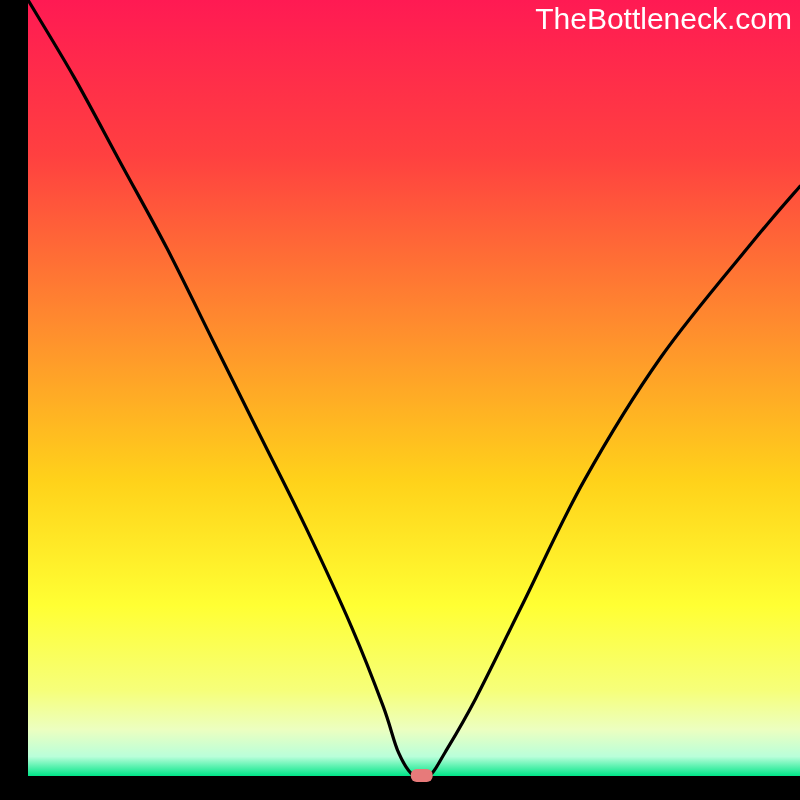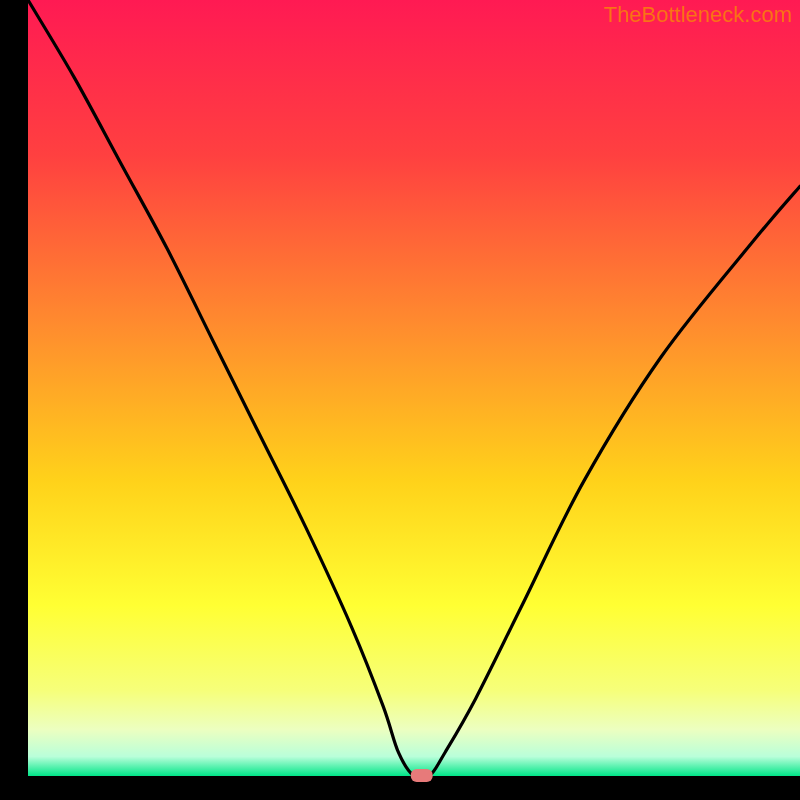--- a/index.html
+++ b/index.html
@@ -11,22 +11,22 @@
   width: 800px;
   height: 800px;
   position: relative;
   background: #000;
 }
 .watermark {
   position: absolute;
   top: 2px;
   right: 8px;
   font-family: Arial, Helvetica, sans-serif;
-  font-size: 22px;
-  color: #f97316;
+  font-size: 30px;
+  color: #ffffff;
   font-weight: 500;
   z-index: 5;
 }
 svg {
   display: block;
 }
 </style>
 </head>
 <body>
 

